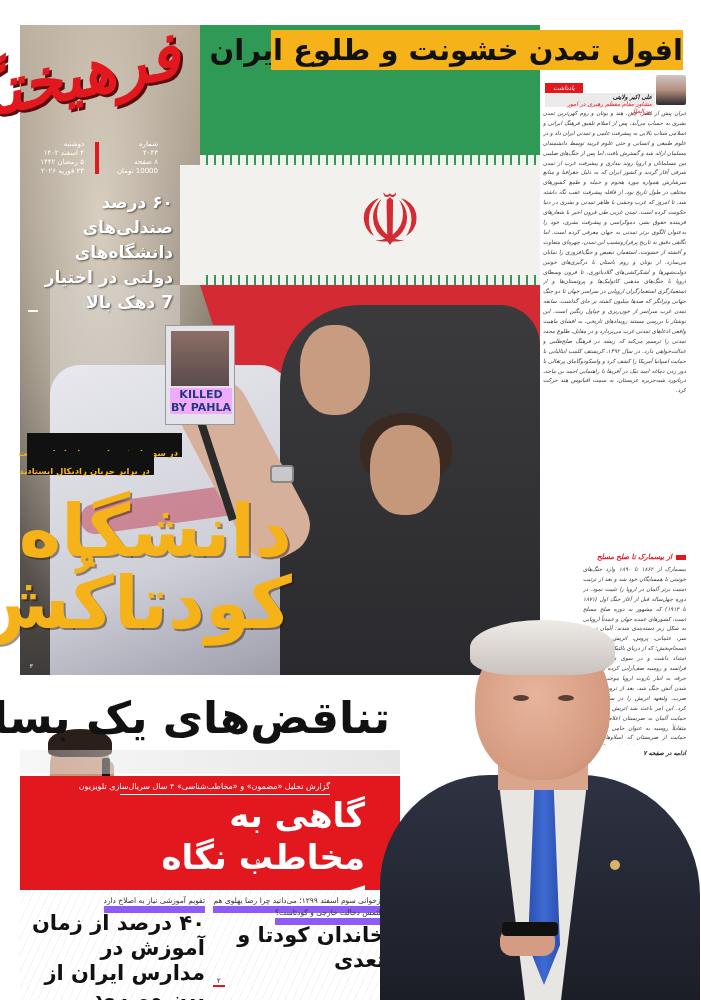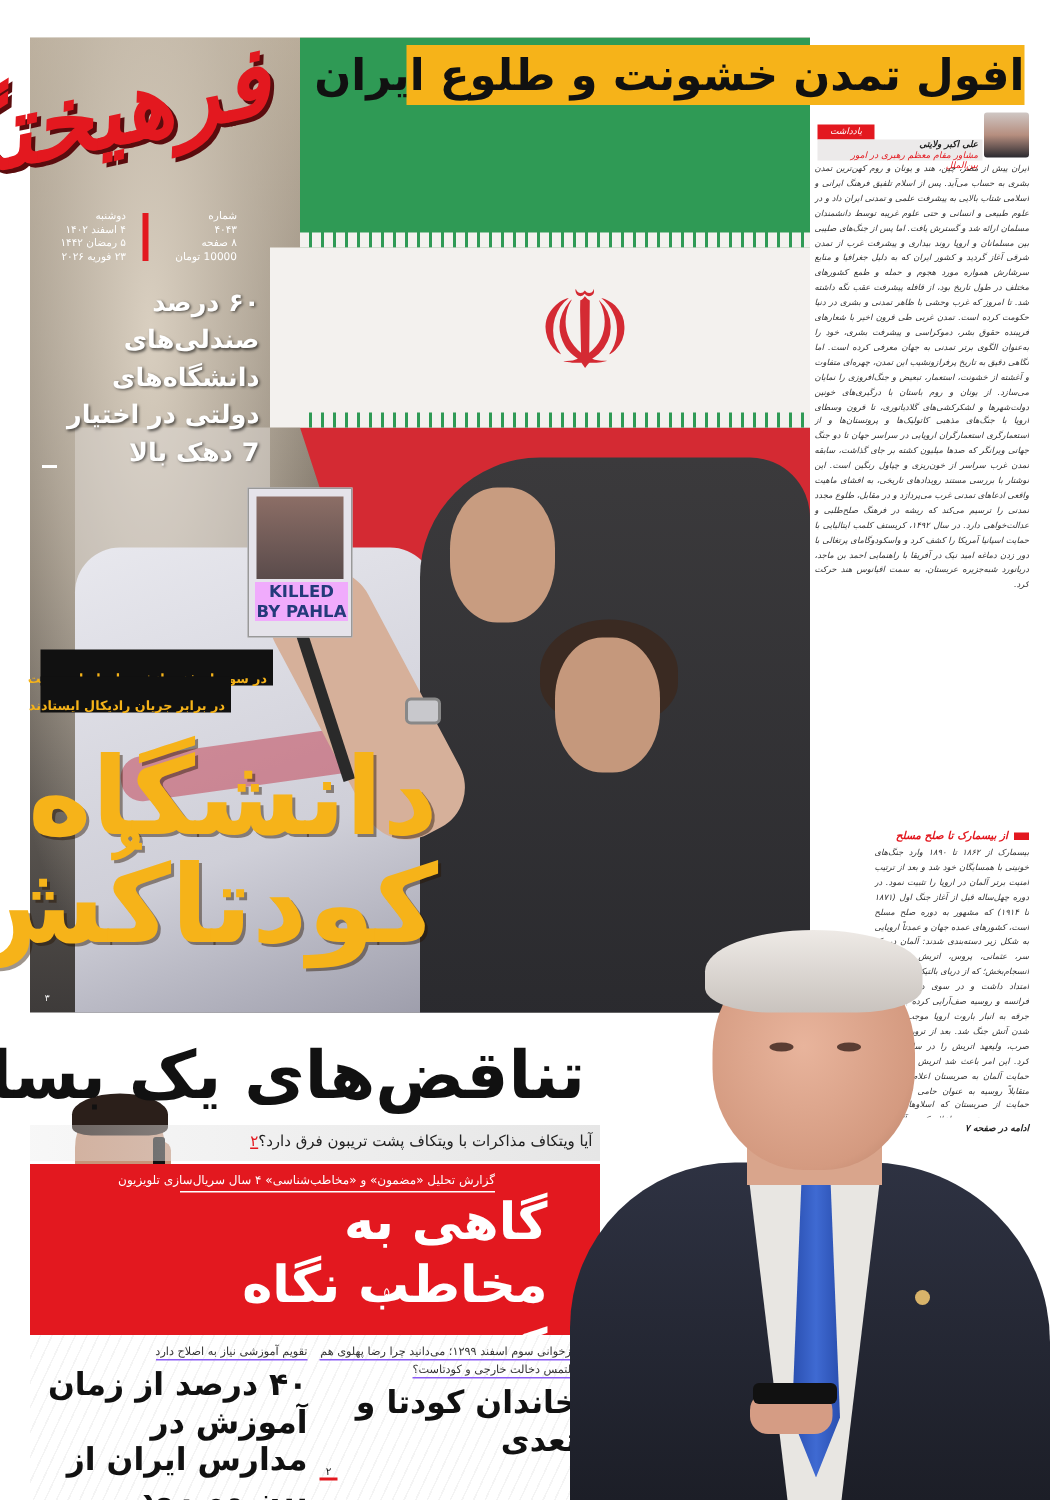--- a/index.html
+++ b/index.html
@@ -117,21 +117,21 @@
   .big-man .pin { position:absolute; left:230px; top:250px; width:10px; height:10px; background:#d8b36a; border-radius:50%; }
   .big-man .hand { position:absolute; left:120px; top:318px; width:55px; height:28px; background:#d59c84; border-radius:12px; }
   .big-man .phone2 { position:absolute; left:122px; top:312px; width:56px; height:14px; background:#111; border-radius:4px; }
 
   
   .bottom { position:absolute; left:20px; top:890px; width:380px; height:110px; background: repeating-linear-gradient(115deg, #ffffff 0 6px, #f4f4f4 6px 7px); }
   .story { position:absolute; top:895px; text-align:right; }
   .story.s1 { left:20px; width:185px; }
   .story.s2 { left:210px; width:175px; }
   .story .kicker { font-size:7.5px; line-height:12px; color:#333; }
-  .story .kicker span { border-bottom:1px solid #8b5cf6; padding-bottom:1px; }
+  .story .kicker span { border-bottom:7px solid #8b5cf6; padding-bottom:1px; }
   .story .hl { font-weight:bold; color:#111; font-size:21px; line-height:25px; margin-top:4px; letter-spacing:-0.5px; }
   .story .pg { display:block; width:12px; border-bottom:2px solid #e3181f; font-size:7px; color:#111; margin-top:4px; text-align:center; }
   .s2 .pg { margin-right: 160px; }
 </style>
 </head>
 <body>
 
 <div class="page">
 
   <div class="hero">
@@ -207,23 +207,20 @@
     <div class="body"></div>
     <div class="shirt"></div>
     <div class="head"></div>
     <div class="hair"></div>
     <div class="hand"></div>
     <div class="phone"></div>
   </div>
 
   <div class="gray-band"></div>
   <div class="black-headline">تناقض‌های یک بساز و بفروش</div>
-  <div class="gray-band-text">
-    <span>آیا ویتکاف مذاکرات با ویتکاف پشت تریبون فرق دارد؟</span><span class="pg">۲</span>
-  </div>
 
   <div class="red-box"></div>
   <div class="red-kicker">گزارش تحلیل «مضمون» و «مخاطب‌شناسی» ۴ سال سریال‌سازی تلویزیون</div>
   <div class="red-headline">گاهی به مخاطب نگاه کن</div>
   <div class="red-pg">۵</div>
 
   <div class="bottom"></div>
   <div class="story s1">
     <div class="kicker"><span>تقویم آموزشی نیاز به اصلاح دارد</span></div>
     <div class="hl">۴۰ درصد از زمان آموزش در مدارس ایران از بین می‌رود</div>

